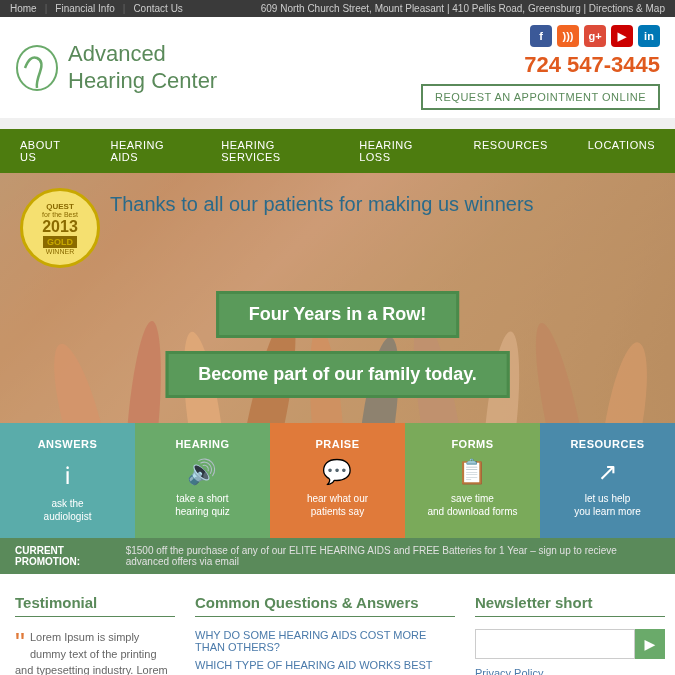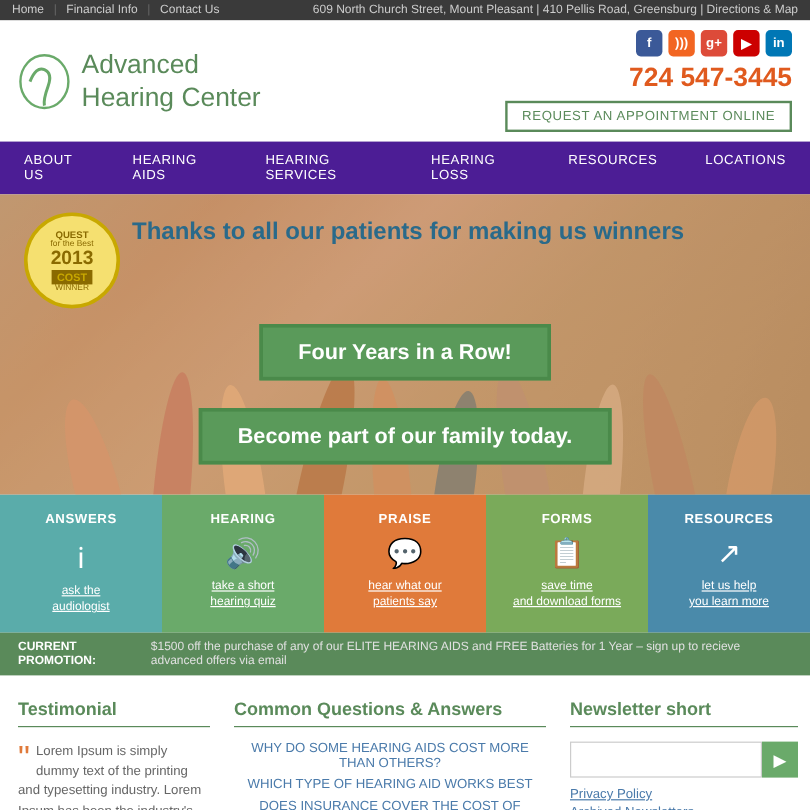--- a/index.html
+++ b/index.html
@@ -51,23 +51,24 @@
       padding: 5px 12px;
       font-size: 11px;
       text-transform: uppercase;
       background: none;
       cursor: pointer;
       letter-spacing: 0.5px;
     }
 
     
     .nav {
-      background: #4c1d95;
+      background: #4d7c0f;
       display: flex;
       justify-content: center;
+      margin-top: 11px;
     }
     .nav a {
       color: white;
       text-decoration: none;
       padding: 10px 20px;
       font-size: 11px;
       text-transform: uppercase;
       display: block;
       letter-spacing: 0.5px;
     }
@@ -106,25 +107,25 @@
     .quest-badge .quest-gold { font-size: 9px; font-weight: bold; color: #c8a800; background: #8a6a00; padding: 1px 4px; }
     .quest-badge .quest-winner { font-size: 7px; color: #8a6a00; }
 
     .hero-headline {
       position: absolute;
       top: 20px;
       left: 110px;
       right: 20px;
       color: #2a6a8a;
       font-size: 20px;
-      font-weight: bold;
+      font-weight: normal;
     }
     .hero-box1 {
       position: absolute;
-      top: 108px;
+      top: 118px;
       left: 50%;
       transform: translateX(-50%);
       background: #5a9a5a;
       color: white;
       padding: 10px 30px;
       font-size: 18px;
       font-weight: bold;
       border: 3px solid #4a8a4a;
       text-align: center;
       white-space: nowrap;
@@ -155,21 +156,21 @@
       color: white;
       cursor: pointer;
     }
     .tile-teal { background: #5aacaa; }
     .tile-orange { background: #e07a3a; }
     .tile-green { background: #6aaa6a; }
     .tile-olive { background: #7aaa5a; }
     .tile-blue { background: #4a8aaa; }
     .tile-title { font-size: 11px; text-transform: uppercase; font-weight: bold; margin-bottom: 8px; letter-spacing: 0.5px; }
     .tile-icon { font-size: 24px; margin-bottom: 6px; }
-    .tile-sub { font-size: 10px; line-height: 1.3; text-decoration: underline; }
+    .tile-sub { font-size: 10px; line-height: 1.3; }
 
     
     .promo-bar {
       background: #5a8a5a;
       color: #e0e0e0;
       padding: 7px 15px;
       font-size: 10px;
       display: flex;
       gap: 8px;
     }
@@ -184,21 +185,21 @@
     }
 
     
     .testimonial-col { flex: 0 0 160px; }
     .col-title { color: #5a8a5a; font-size: 15px; font-weight: bold; margin-bottom: 12px; border-bottom: 1px solid #5a8a5a; padding-bottom: 5px; }
     .quote-mark { color: #e07a3a; font-size: 28px; line-height: 1; float: left; margin-right: 5px; }
     .testimonial-text { font-size: 11px; color: #666; line-height: 1.5; margin-bottom: 10px; overflow: hidden; }
 
     
     .faq-col { flex: 0 0 260px; }
-    .faq-item { color: #4a7aaa; font-size: 11px; margin-bottom: 6px; text-transform: uppercase; cursor: pointer; text-align: center; }
+    .faq-item { color: #4a7aaa; font-size: 11px; margin-bottom: 6px; text-transform: uppercase; cursor: pointer; }
 
     
     .newsletter-col { flex: 1; }
     .newsletter-input-row { display: flex; margin-bottom: 8px; }
     .newsletter-input {
       flex: 1;
       border: 1px solid #ccc;
       padding: 6px 8px;
       font-size: 11px;
       height: 30px;
@@ -276,21 +277,21 @@
       <ellipse cx="490" cy="250" rx="15" ry="90" fill="#d4a880" opacity="0.9" transform="rotate(6,490,250)"></ellipse>
       <ellipse cx="550" cy="250" rx="16" ry="100" fill="#c08860" opacity="0.9" transform="rotate(-12,550,250)"></ellipse>
       <ellipse cx="610" cy="250" rx="18" ry="80" fill="#d09868" opacity="0.9" transform="rotate(10,610,250)"></ellipse>
     </svg>
   </div>
 
   <div class="quest-badge">
     <span class="quest-text">Quest</span>
     <span style="font-size:7px;color:#8a6a00;">for the Best</span>
     <span class="quest-year">2013</span>
-    <span class="quest-gold">COST</span>
+    <span class="quest-gold">GOLD</span>
     <span class="quest-winner">WINNER</span>
   </div>
 
   <div class="hero-headline">Thanks to all our patients for making us winners</div>
   <div class="hero-box1">Four Years in a Row!</div>
   <div class="hero-box2">Become part of our family today.</div>
 </div>
 
 <div class="tiles">
   <div class="tile tile-teal">

